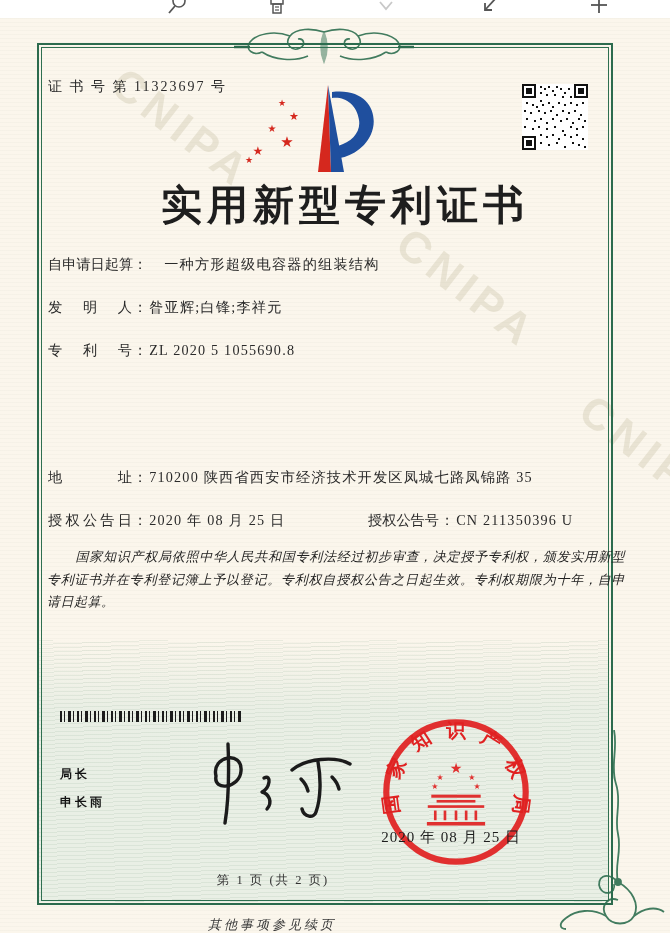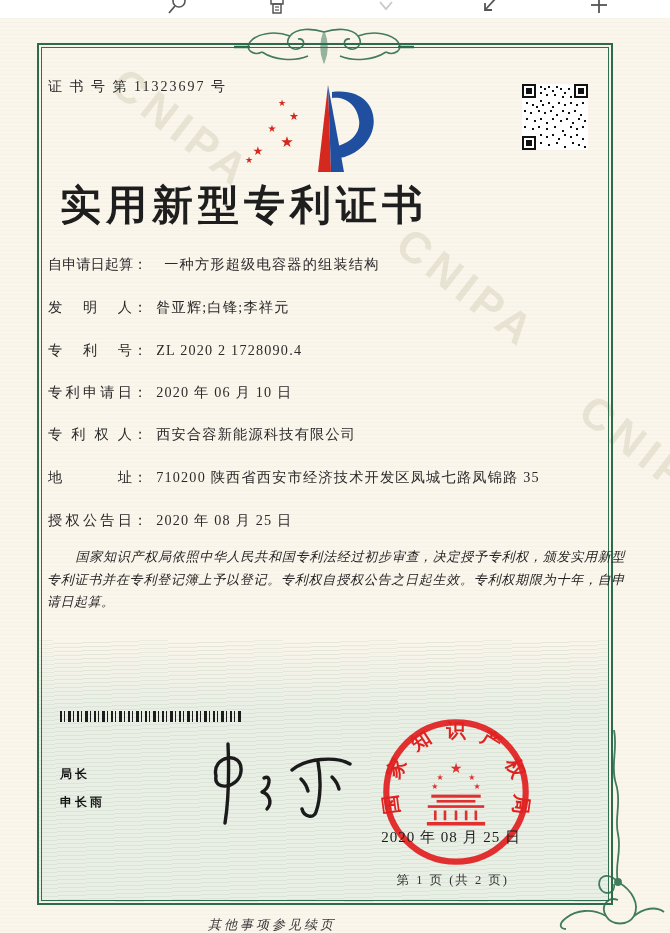--- a/index.html
+++ b/index.html
@@ -20,47 +20,47 @@
       linear-gradient(180deg,rgba(232,238,228,0) 0,rgba(232,238,228,.92) 70px,#e9efe5 140px);}
 
   
   #frame{position:absolute;left:37px;top:25px;width:572px;height:858px;border:2.5px solid #2c6b4e;z-index:3;pointer-events:none;}
   #frame-inner{position:absolute;left:2px;top:2px;right:2px;bottom:2px;border:1px solid #2e6f50;}
 
   .wm{position:absolute;z-index:2;font-family:"Liberation Sans",sans-serif;font-weight:bold;
       font-size:44px;letter-spacing:6px;color:rgba(185,178,148,.28);transform:rotate(38deg);pointer-events:none;}
 
   #cert-no{position:absolute;left:48px;top:60px;z-index:4;font-size:14px;letter-spacing:2px;color:#2b2b2b;}
-  #title{position:absolute;left:60px;top:160px;width:570px;z-index:4;text-align:left;
+  #title{position:absolute;left:60px;top:160px;width:570px;z-index:4;text-align:center;
          font-size:41px;font-weight:bold;letter-spacing:5px;color:#1e1e1e;}
 
   .frow{position:absolute;left:48px;right:40px;z-index:4;font-size:14.2px;color:#2a2a2a;white-space:nowrap;}
   .flabel{display:inline-block;width:84px;text-align:justify;text-align-last:justify;}
   .fsep{margin-left:1px;}
-  .fval{margin-left:9px;letter-spacing:1.2px;}
+  .fval{margin-left:2px;letter-spacing:1.2px;}
   .g2{position:absolute;left:320px;top:0;}
   #addr2{position:absolute;left:142px;top:471px;z-index:4;font-size:14.2px;color:#2a2a2a;letter-spacing:1.2px;}
 
   #paras{position:absolute;left:47px;top:528px;width:578px;z-index:4;}
   #paras p{margin:0;text-indent:2.2em;font-size:13px;line-height:22.6px;text-align:justify;
            font-style:italic;letter-spacing:.5px;color:#1f1f1f;font-family:"DejaVu Serif",serif;}
 
   #barcode{position:absolute;left:60px;top:693px;width:183px;height:11px;z-index:4;
     background:repeating-linear-gradient(90deg,#1c1c1c 0 2px,rgba(0,0,0,0) 2px 4px,#1c1c1c 4px 5px,
       rgba(0,0,0,0) 5px 8px,#1c1c1c 8px 11px,rgba(0,0,0,0) 11px 13px,#1c1c1c 13px 14px,rgba(0,0,0,0) 14px 17px);}
 
   .signer{position:absolute;left:60px;z-index:4;font-family:"Liberation Sans",sans-serif;
           font-weight:bold;font-size:12px;letter-spacing:3px;color:#141414;}
   #sig{position:absolute;left:198px;top:718px;z-index:5;}
 
   #seal{position:absolute;left:381px;top:699px;z-index:6;}
   #seal-date{position:absolute;left:366px;top:810px;width:170px;z-index:7;text-align:center;
              font-size:15px;letter-spacing:1px;color:#1d1d1d;}
 
-  #footer-page{position:absolute;left:37px;top:854px;width:472px;z-index:4;text-align:right;
+  #footer-page{position:absolute;left:37px;top:854px;width:472px;z-index:4;text-align:center;
                font-size:12.5px;letter-spacing:2px;color:#333;}
   #continuation{position:absolute;left:0;top:898px;width:544px;z-index:4;text-align:center;
                 font-size:13px;font-style:italic;letter-spacing:3px;color:#3a3a3a;}
 
   #orn-top{position:absolute;left:234px;top:8px;z-index:5;}
   #orn-corner{position:absolute;left:556px;top:712px;z-index:5;}
   #logo{position:absolute;left:240px;top:64px;z-index:4;}
   #qr{position:absolute;left:522px;top:66px;z-index:4;}
 </style>
 </head>
@@ -235,33 +235,28 @@
 
     <div id="title">实用新型专利证书</div>
 
     <div class="frow" style="top:237px">
       <span class="flabel">自申请日起算</span><span class="fsep">：</span><span class="fval" style="margin-left:17px">一种方形超级电容器的组装结构</span>
     </div>
     <div class="frow" style="top:280px">
       <span class="flabel">发明人</span><span class="fsep">：</span><span class="fval">昝亚辉;白锋;李祥元</span>
     </div>
     <div class="frow" style="top:323px">
-      <span class="flabel">专利号</span><span class="fsep">：</span><span class="fval">ZL 2020 2 1728090.4</span>
-    </div>
-    <div class="frow" style="top:365px">
-      <span class="flabel">专利申请日</span><span class="fsep">：</span><span class="fval">2020 年 06 月 10 日</span>
-    </div>
-    <div class="frow" style="top:407px">
-      <span class="flabel">专利权人</span><span class="fsep">：</span><span class="fval">西安合容新能源科技有限公司</span>
+      <span class="flabel">专利号</span><span class="fsep">：</span><span class="fval">ZL 2020 5 1055690.8</span>
     </div>
     <div class="frow" style="top:450px">
       <span class="flabel">地址</span><span class="fsep">：</span><span class="fval">710200 陕西省西安市经济技术开发区凤城七路凤锦路 35</span>
     </div>
     <div class="frow" style="top:493px">
       <span class="flabel">授权公告日</span><span class="fsep">：</span><span class="fval">2020 年 08 月 25 日</span>
+      <span class="g2"><span>授权公告号</span><span class="fsep">：</span><span class="fval">CN 211350396 U</span></span>
     </div>
 
     <div id="paras">
       <p>国家知识产权局依照中华人民共和国专利法经过初步审查，决定授予专利权，颁发实用新型专利证书并在专利登记簿上予以登记。专利权自授权公告之日起生效。专利权期限为十年，自申请日起算。</p>
     </div>
 
     <div id="barcode"></div>
 
     <div class="signer" style="top:748px">局长</div>
     <div class="signer" style="top:776px">申长雨</div>

